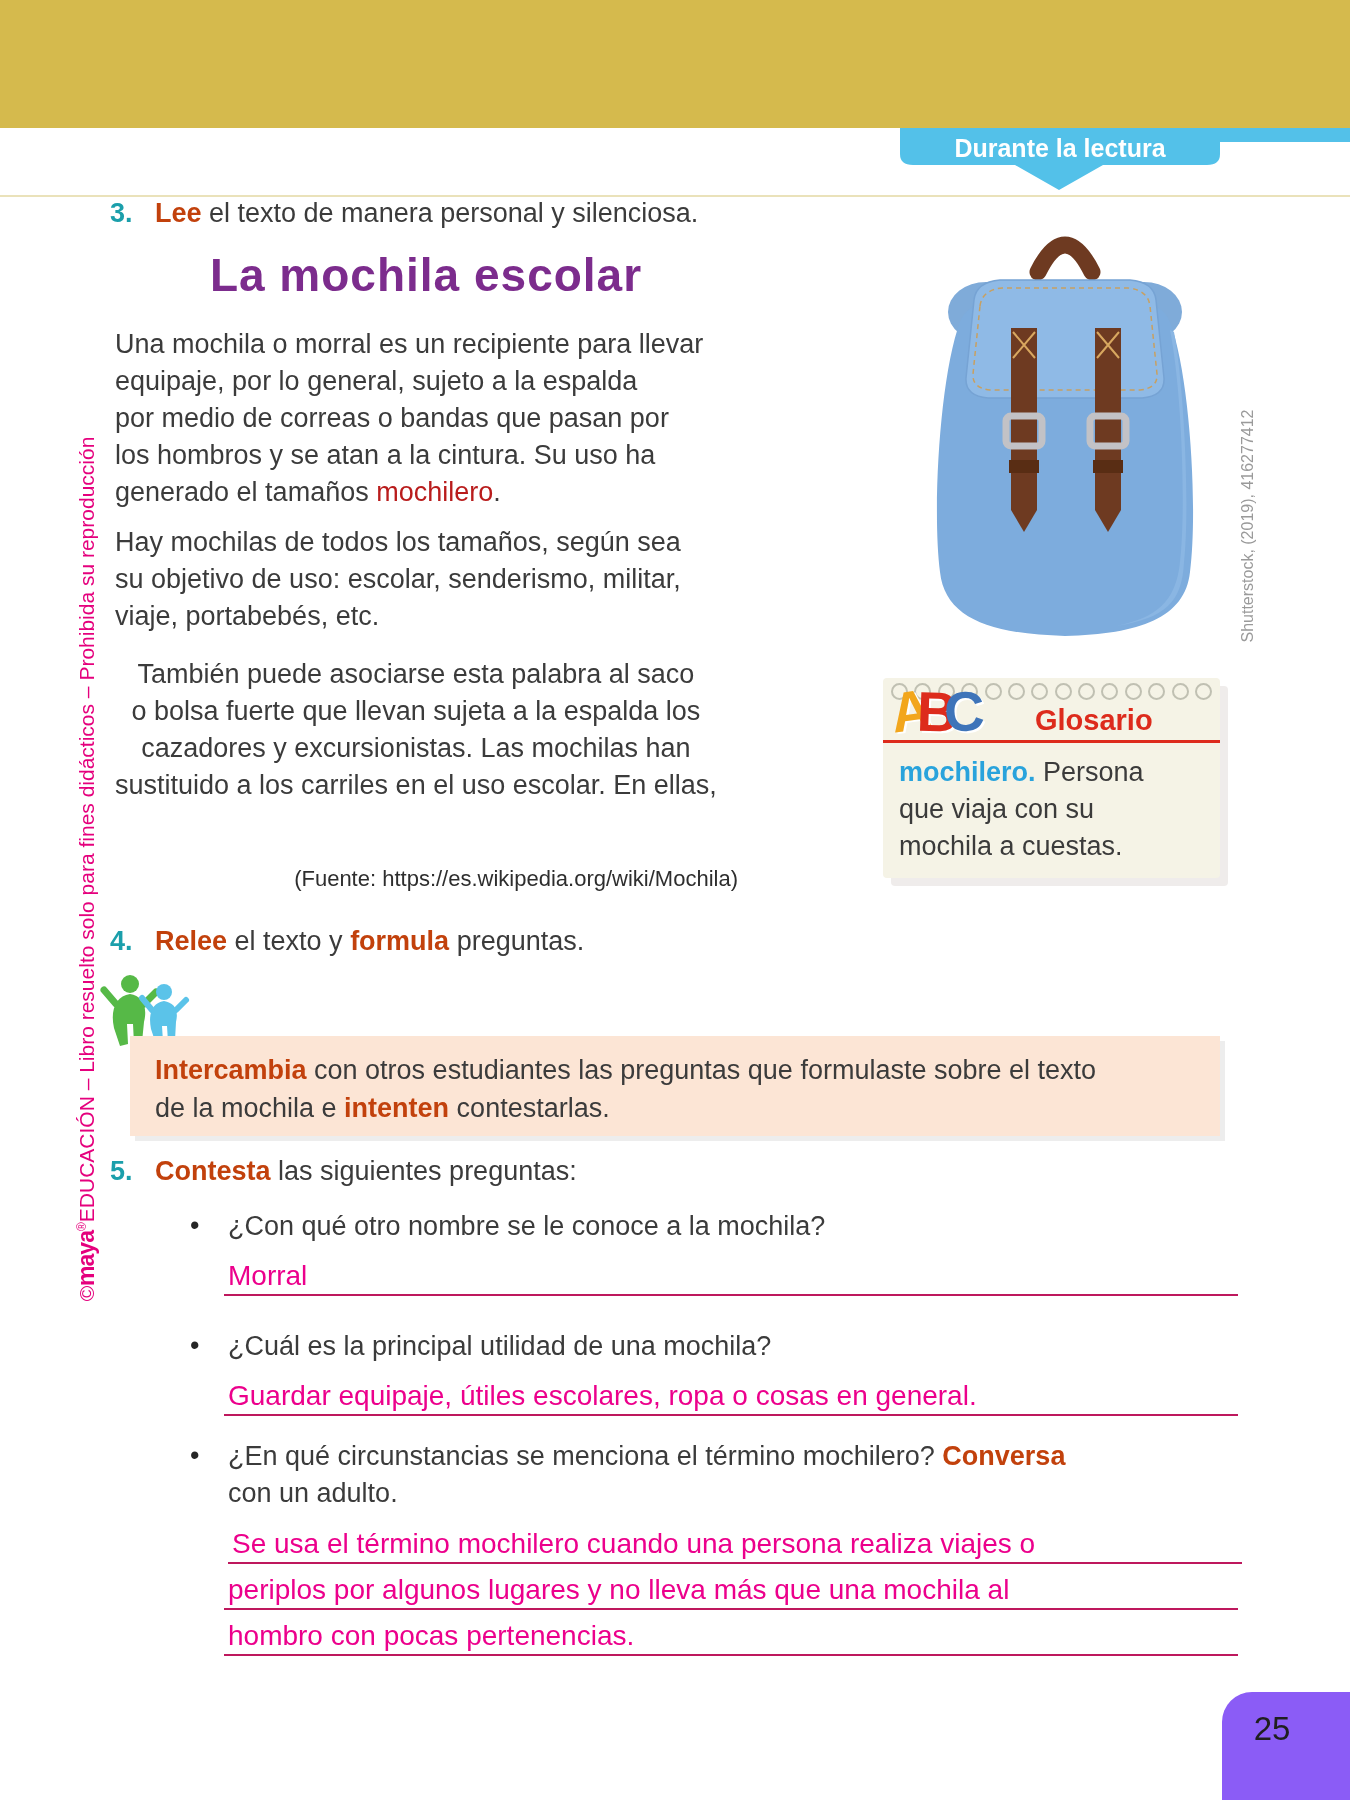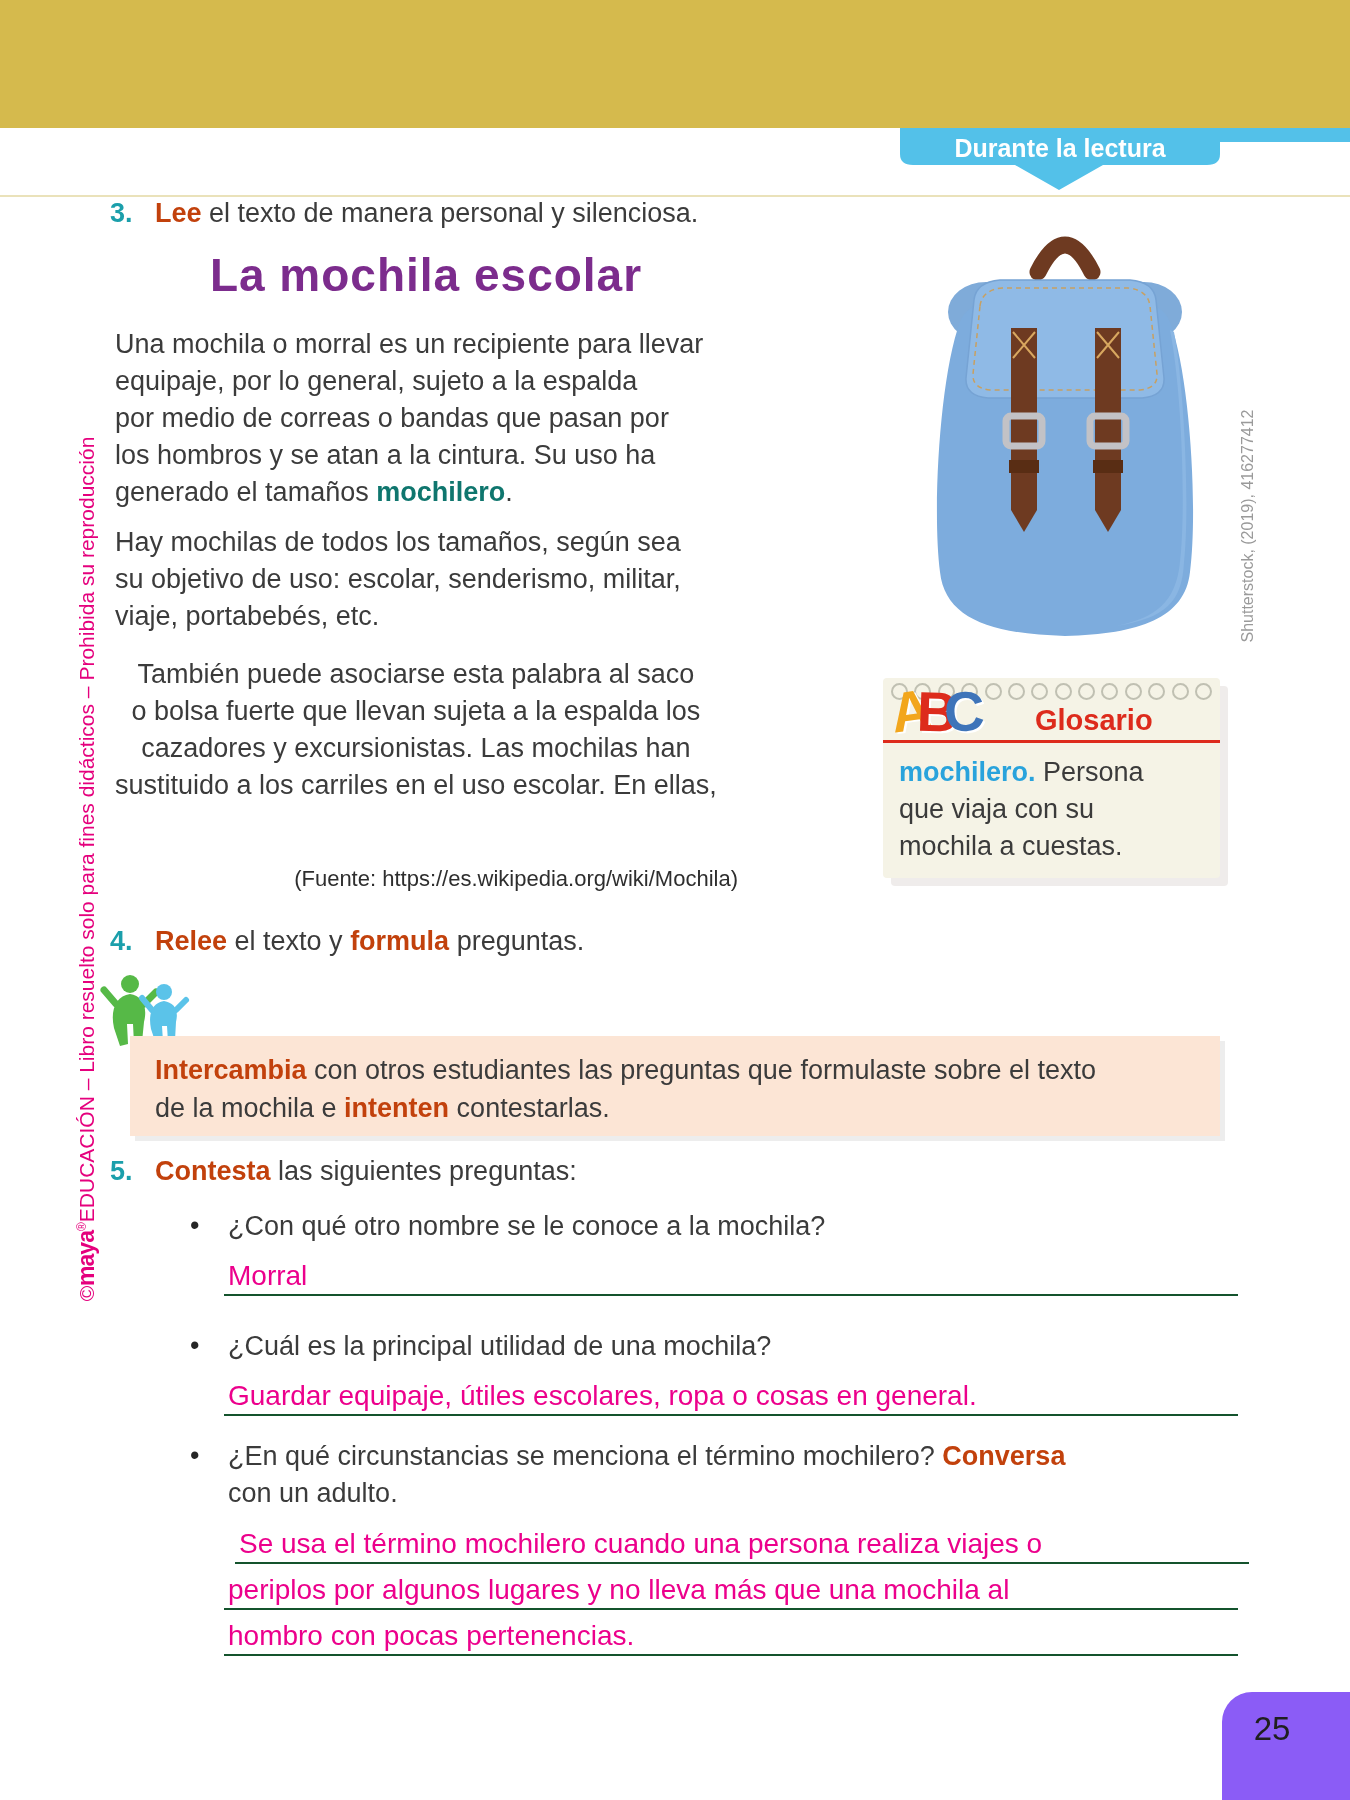--- a/index.html
+++ b/index.html
@@ -23,21 +23,21 @@
   .item{font-size:27px;}
   .item .num{position:absolute;left:110px;color:#1b9fab;font-weight:bold;}
   .item .itxt{position:absolute;left:155px;white-space:nowrap;}
   .b{font-weight:bold;color:#c2410c;}
 
   .reading-title{left:115px;top:248px;width:622px;text-align:center;
     font-size:46px;font-weight:bold;color:#7c2c8d;letter-spacing:1px;}
 
   .para{left:115px;font-size:27px;line-height:37px;}
   .para div{white-space:nowrap;height:37px;}
-  .link-blue{color:#0f766e;font-weight:bold;}
+  .link-blue{color:#b91c1c;}
   .source-line{left:115px;top:866px;width:623px;text-align:right;font-size:22px;color:#2e2e2e;}
 
   
   .backpack{left:920px;top:210px;}
   .photo-credit{left:1110px;top:515px;width:280px;height:22px;transform:rotate(-90deg);
     text-align:center;font-size:16px;color:#9a9a9a;white-space:nowrap;}
 
   
   .glossary{left:883px;top:678px;width:337px;height:200px;background:#f5f3e6;border-radius:4px;
     box-shadow:8px 8px 0 rgba(120,100,90,0.12);}
@@ -61,21 +61,21 @@
   .team-icon{left:100px;top:972px;}
   .team-box{left:130px;top:1036px;width:1090px;height:100px;background:#fce5d5;
     box-shadow:5px 5px 0 rgba(0,0,0,0.07);}
   .team-box-text{position:absolute;left:25px;top:15px;font-size:27px;line-height:38px;}
   .team-box-text div{white-space:nowrap;}
 
   
   .q-bullet{font-size:27px;color:#262626;}
   .q-text{font-size:27px;line-height:37px;}
   .q-text div{white-space:nowrap;}
-  .answer{width:1010px;height:38px;border-bottom:2px solid #14532d;
+  .answer{width:1010px;height:38px;border-bottom:2px solid #be185d;
     font-size:28px;line-height:40px;color:#ec008c;white-space:nowrap;padding-left:4px;}
 
   
   .page-tab{left:1222px;top:1692px;width:128px;height:108px;background:#8b5cf6;border-radius:30px 0 0 0;}
   .page-num{position:absolute;left:0;top:18px;width:100px;text-align:center;font-size:33px;color:#1f1f1f;}
 </style>
 </head>
 <body>
 
 <div id="page">
@@ -212,21 +212,21 @@
   <div class="abs q-text" style="left:228px;top:1328px;">
     <div>¿Cuál es la principal utilidad de una mochila?</div>
   </div>
   <div class="abs answer" style="left:224px;top:1376px;">Guardar equipaje, útiles escolares, ropa o cosas en general.</div>
 
   <div class="abs q-bullet" style="left:190px;top:1440px;">•</div>
   <div class="abs q-text" style="left:228px;top:1438px;">
     <div><span>¿En qué circunstancias se menciona el término mochilero? </span><span class="b">Conversa</span></div>
     <div>con un adulto.</div>
   </div>
-  <div class="abs answer" style="left:235px;top:1524px;">Se usa el término mochilero cuando una persona realiza viajes o</div>
+  <div class="abs answer" style="left:228px;top:1524px;">Se usa el término mochilero cuando una persona realiza viajes o</div>
   <div class="abs answer" style="left:224px;top:1570px;">periplos por algunos lugares y no lleva más que una mochila al</div>
   <div class="abs answer" style="left:224px;top:1616px;">hombro con pocas pertenencias.</div>
 
   <div class="abs page-tab">
     <div class="page-num">25</div>
   </div>
 
 </div>
 
 </body></html>

